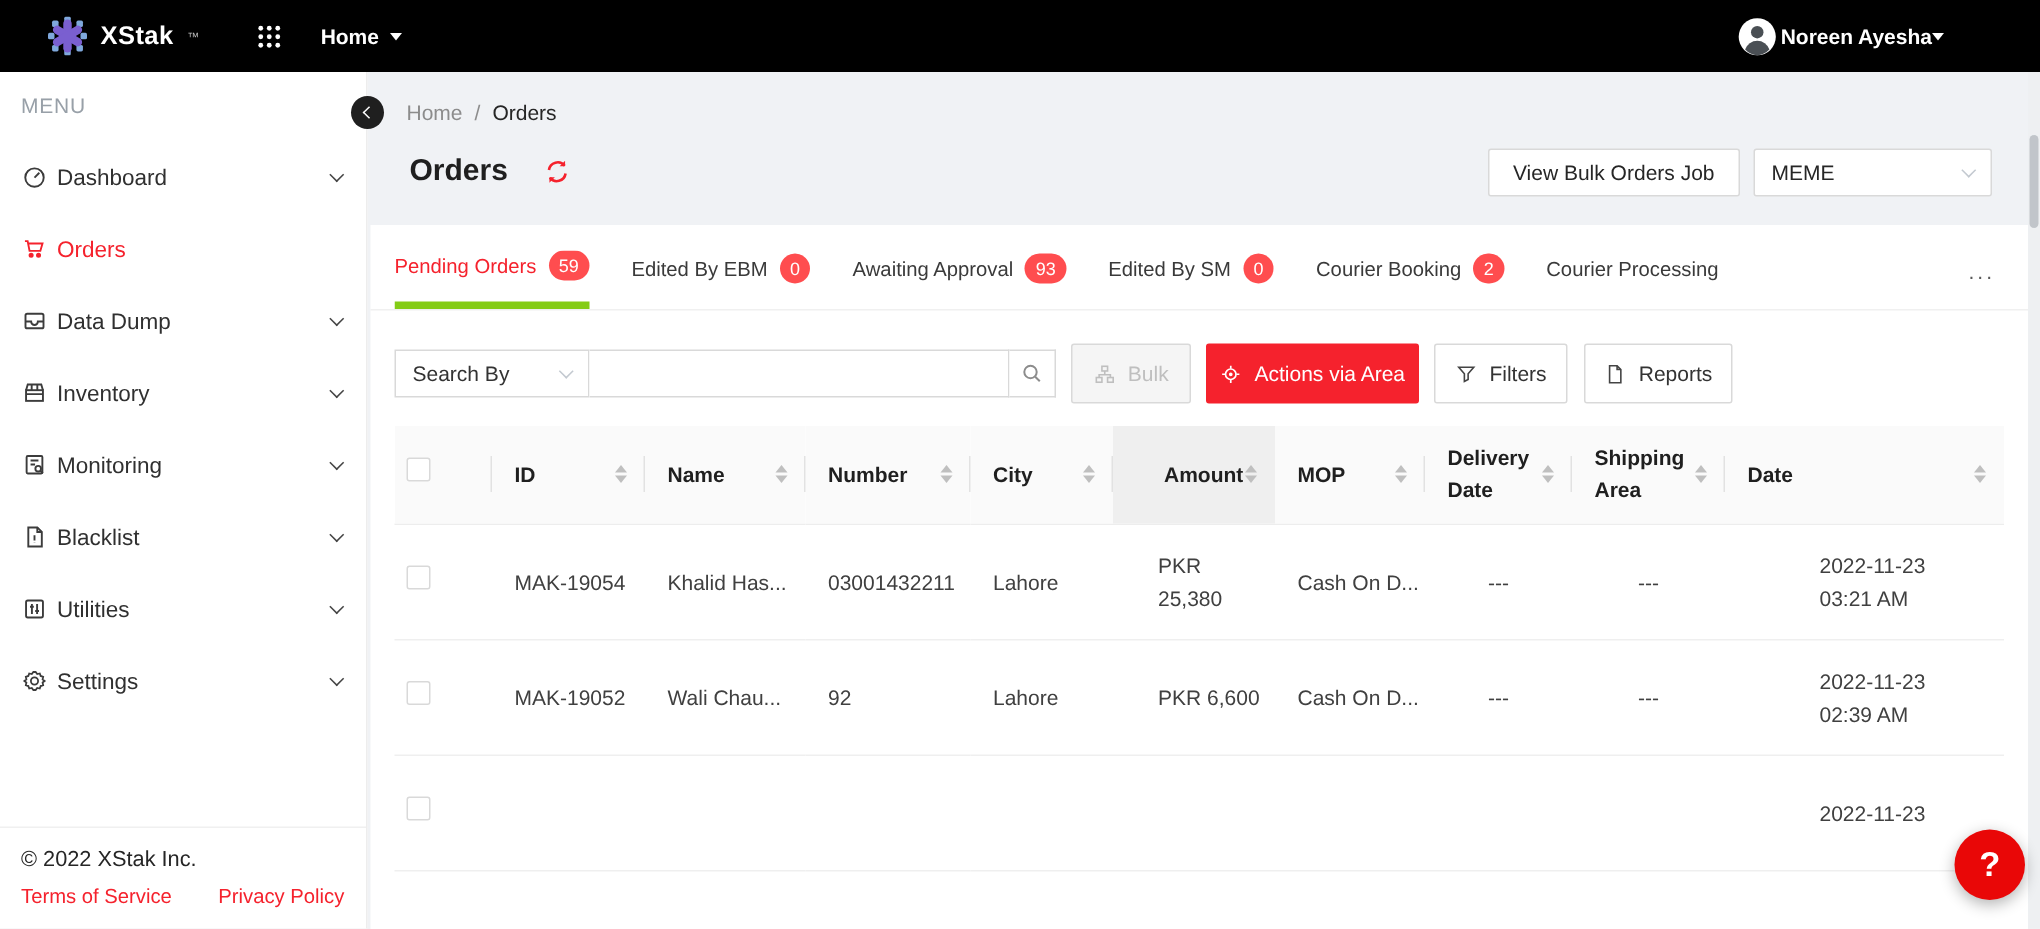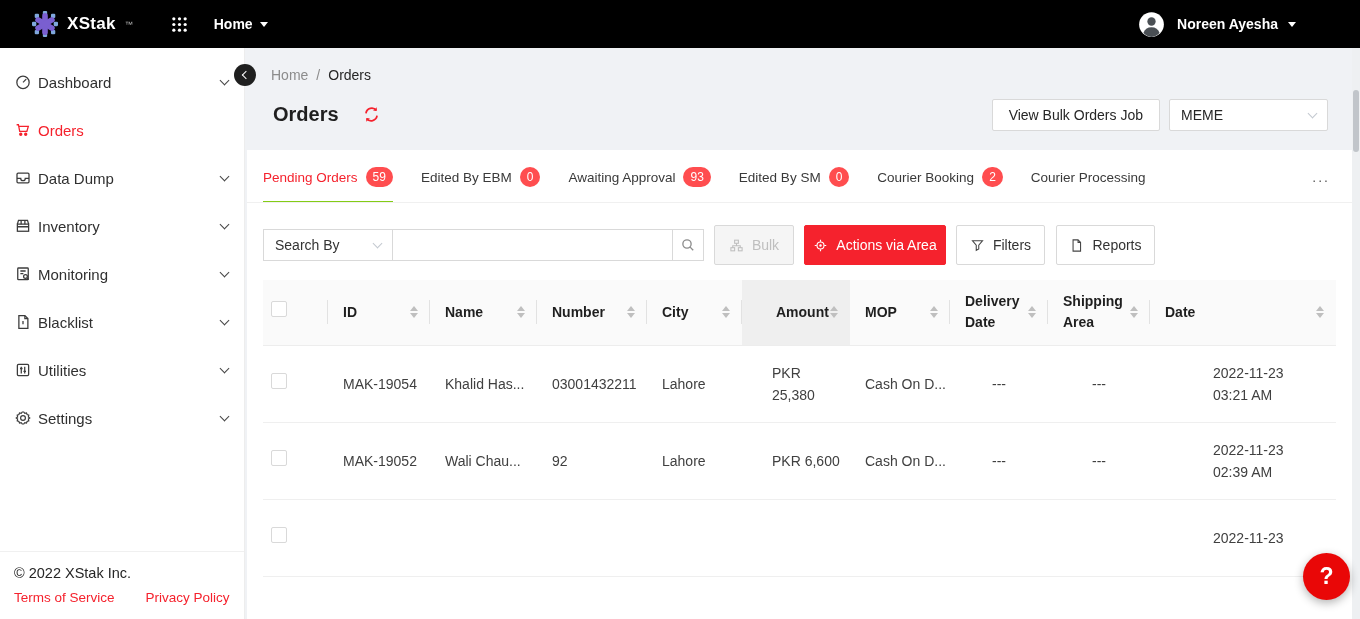--- a/index.html
+++ b/index.html
@@ -6,21 +6,21 @@
   html,body { width:1360px; height:619px; overflow:hidden; font-family:"Liberation Sans", sans-serif; background:#f0f2f5; }
 
   
   .topbar { position:absolute; left:0; top:0; width:1360px; height:48px; background:#000; display:flex; align-items:center; padding:0 64px 0 16px; z-index:50; }
   .brand { display:flex; align-items:center; gap:9px; margin-left:16px; }
   .brand-name { color:#fff; font-size:17px; font-weight:bold; letter-spacing:.3px; }
   .tm { color:#bbb; font-size:8px; vertical-align:top; }
   .apps-btn { margin-left:38px; display:flex; align-items:center; cursor:pointer; }
   .nav-home { margin-left:26px; color:#fff; font-size:14px; font-weight:bold; display:flex; align-items:center; gap:7px; cursor:pointer; }
   .caret-down { width:0; height:0; border:4.5px solid transparent; border-top:5.5px solid #fff; margin-top:5px; }
-  .top-right { margin-left:auto; display:flex; align-items:center; gap:10px; cursor:pointer; }
+  .top-right { margin-left:auto; display:flex; align-items:center; gap:0; cursor:pointer; }
   .user-name { color:#fff; font-size:14px; font-weight:bold; margin-left:2px; }
 
   
   .sidebar { position:absolute; left:0; top:48px; width:245px; height:571px; background:#fff; border-right:1px solid #ededed; display:flex; flex-direction:column; z-index:10; }
   .menu-label { color:#98a0a8; font-size:14px; letter-spacing:.5px; margin:14px 0 6px 14px; }
   .nav-list { margin-top:10px; }
   .nav-item { height:48px; display:flex; align-items:center; padding:0 16px 0 14px; gap:6px; font-size:15px; color:#303030; cursor:pointer; }
   .nav-item svg { flex:none; stroke:#3c3c3c; }
   .nav-item.active { color:#f5222d; }
   .nav-item.active svg { stroke:#f5222d; }
@@ -45,21 +45,21 @@
   .store-select { right:32px; width:159px; padding:0 11px; justify-content:space-between; color:#262626; }
   .chev-sm { width:7px; height:7px; border-right:1.5px solid #c3c9d0; border-bottom:1.5px solid #c3c9d0; transform:rotate(45deg); margin-top:-3px; }
 
   
   .panel { position:absolute; left:2px; top:102px; right:8px; height:560px; background:#fff; }
 
   .tabbar { display:flex; align-items:flex-end; padding:17px 16px 0; border-bottom:1px solid #f0f0f0; position:relative; }
   .tabs-strip { display:flex; gap:28px; overflow:hidden; flex:1; margin-right:20px; position:relative; }
   .tabs-strip::after { content:''; position:absolute; right:0; top:0; bottom:0; width:34px; background:linear-gradient(to right, rgba(255,255,255,0), #fff); }
   .tab { flex:none; display:flex; align-items:center; gap:8px; padding-bottom:15px; font-size:13.5px; color:#3a3a3a; cursor:pointer; white-space:nowrap; }
-  .tab.active { color:#f5222d; border-bottom:2px solid #84cc16; margin-bottom:-1px; padding-bottom:14px; }
+  .tab.active { color:#f5222d; border-bottom:6px solid #84cc16; margin-bottom:-1px; padding-bottom:14px; }
   .badge { background:#ff4d4f; color:#fff; font-size:12px; height:20px; min-width:20px; border-radius:10px; padding:0 7px; line-height:20px; text-align:center; }
   .more-tabs { flex:none; color:#595959; letter-spacing:2px; font-size:14px; padding:0 6px 17px; cursor:pointer; }
 
   .toolbar { margin:26px 16px 0; display:flex; align-items:center; height:32px; }
   .sel-searchby { width:130px; height:32px; border:1px solid #d9d9d9; background:#fff; display:flex; align-items:center; justify-content:space-between; padding:12px 11px; font-size:14px; color:#333; cursor:pointer; }
   .search-input { width:280px; height:32px; border:1px solid #d9d9d9; border-left:none; background:#fff; padding:0 10px; font-size:14px; font-family:"Liberation Sans",sans-serif; outline:none; }
   .search-btn { width:31px; height:32px; border:1px solid #d9d9d9; border-left:none; background:#fff; display:flex; align-items:center; justify-content:center; cursor:pointer; }
   .btn { height:40px; border:1px solid #d9d9d9; border-radius:2px; background:#fff; display:flex; align-items:center; justify-content:center; gap:8px; font-size:14px; color:#333; cursor:pointer; }
   .bulk { width:80px; margin-left:10px; background:#f5f5f5; color:#bfbfbf; cursor:not-allowed; }
   .actions { width:142px; margin-left:10px; background:#f5222d; border-color:#f5222d; color:#fff; }
@@ -139,20 +139,21 @@
         <circle cx="12" cy="9.3" r="3.7" fill="#4a4f54"></circle>
         <path d="M4.8 19.6a7.6 7.6 0 0 1 14.4 0A10.9 10.9 0 0 1 12 23a10.9 10.9 0 0 1-7.2-3.4z" fill="#4a4f54"></path>
       </svg>
     </span>
     <span class="user-name">Noreen Ayesha</span>
     <span class="caret-down"></span>
   </div>
 </div>
 
 <div class="sidebar">
+  <div class="menu-label">MENU</div>
   <div class="nav-list">
 
     <div class="nav-item">
       <span style="display:flex;">
           <svg width="18" height="18" viewBox="0 0 24 24" fill="none" stroke-width="1.7">
             <circle cx="12" cy="12.5" r="8.2"></circle>
             <path d="M12 12.5l4.3-4.3"></path>
           </svg>
         </span>
       <span>Dashboard</span>

